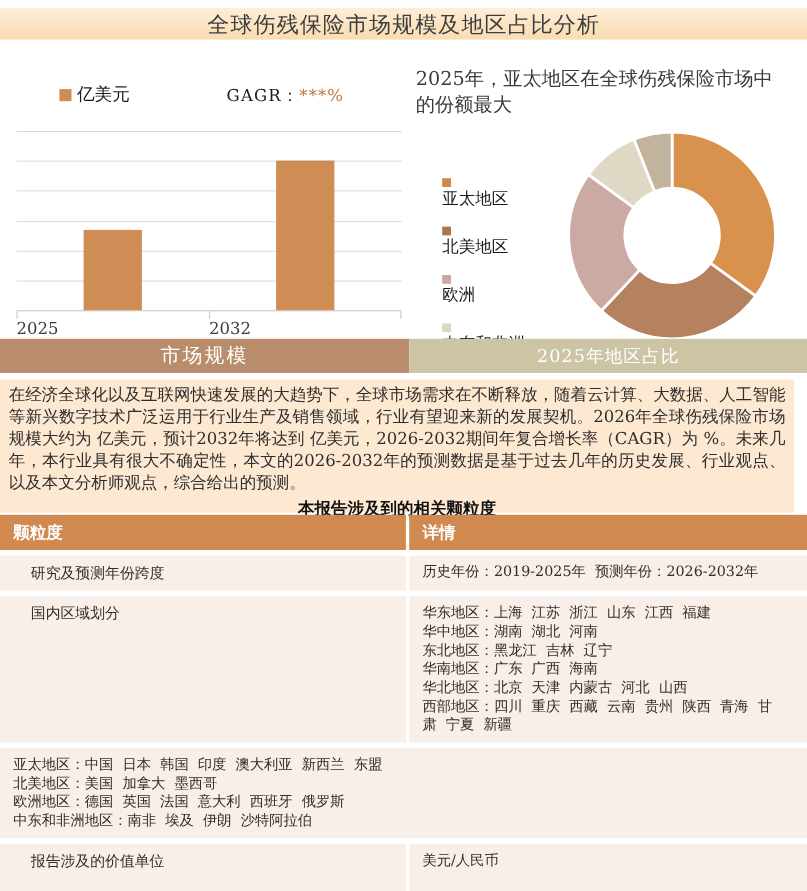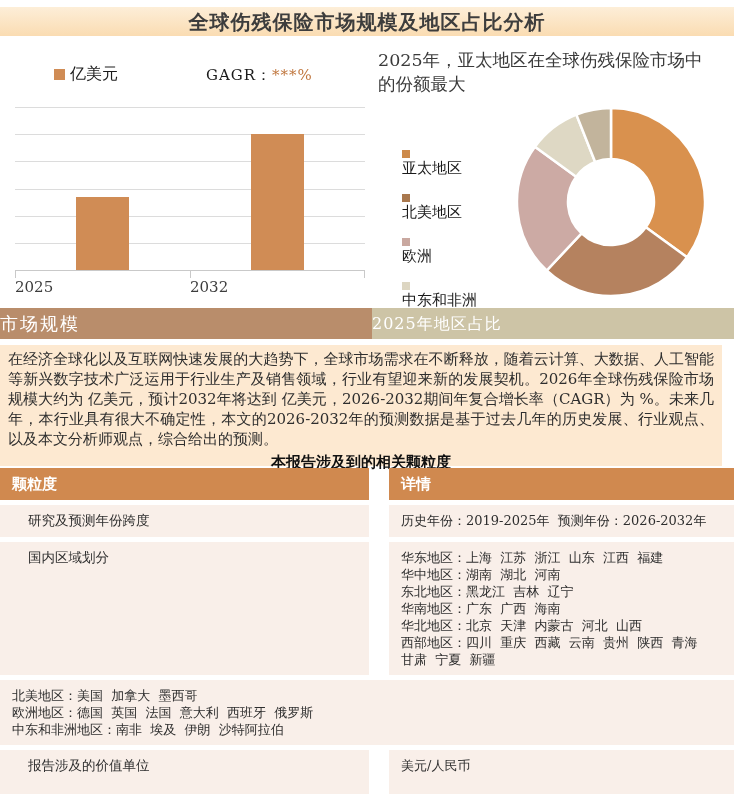--- a/index.html
+++ b/index.html
@@ -1,23 +1,23 @@
 <!DOCTYPE html>
 <html><head>
 <meta charset="utf-8">
 <style>
   html,body{margin:0;padding:0;background:#fff;}
   .page{position:relative;width:734px;height:810px;background:#fff;overflow:hidden;
         font-family:"DejaVu Serif","Liberation Serif",serif;color:#333;}
   
   .title-bar{position:absolute;top:7px;left:0;right:0;height:29px;
              background:linear-gradient(180deg,#fdeed8 0%,#fadcb2 100%);
-             text-align:center;font-size:20px;line-height:30px;color:#3d3d3d;letter-spacing:1px;font-weight:bold;}
+             text-align:center;font-size:20px;line-height:30px;color:#3d3d3d;letter-spacing:1px;}
   
-  .charts{position:absolute;top:40px;left:0;right:0;height:269px;}
+  .charts{position:absolute;top:52px;left:0;right:0;height:269px;}
   .bar-panel{position:absolute;left:0;top:0;width:376px;height:100%;}
   .bar-legend{position:absolute;left:54px;top:24px;height:20px;display:flex;align-items:center;font-size:16px;color:#1a1a1a;}
   .legend-swatch{width:11px;height:11px;margin-right:5px;}
   .cagr{position:absolute;left:206px;top:26px;font-size:15px;letter-spacing:1px;color:#1a1a1a;}
   .cagr .cagr-value{color:#c0773f;}
   .bar-plot{position:absolute;left:15px;top:67px;width:350px;height:163px;border-bottom:1px solid #c9c9c9;}
   .grid-line{position:absolute;left:0;right:0;height:1px;background:#dcdcdc;}
   .bar-slot{position:absolute;bottom:0;height:100%;display:flex;align-items:flex-end;justify-content:center;}
   .bar{width:53px;}
   .axis-tick{position:absolute;bottom:-8px;width:1px;height:7px;background:#c9c9c9;}
@@ -25,31 +25,31 @@
   .x-labels .xlab{width:50%;text-align:left;font-size:15px;color:#3d3d3d;}
   
   .pie-panel{position:absolute;left:376px;top:0;width:358px;height:100%;}
   .pie-heading{position:absolute;left:2px;top:8px;width:330px;font-size:17.5px;line-height:24px;color:#3a3a3a;}
   .pie-legend{position:absolute;left:26px;top:104px;width:88px;}
   .legend-item{display:flex;margin-bottom:9px;font-size:15px;line-height:21px;color:#1a1a1a;flex-direction:column;}
   .legend-marker{flex:0 0 8px;width:8px;height:8px;margin:6px 6px 0 0;}
   .donut{position:absolute;left:139px;top:66px;}
   
   .tabs{position:absolute;top:308px;left:0;right:0;height:31px;display:flex;}
-  .tab{color:#fff;line-height:31px;}
+  .tab{color:#fff;text-align:center;line-height:31px;}
   .tab-left{width:372px;background:#b98d6b;font-size:18px;letter-spacing:2px;}
   .tab-right{flex:1;background:#cdc4a6;font-size:16px;letter-spacing:1px;}
   
   .summary{position:absolute;top:345px;left:0;right:12px;height:121px;background:#fde9d1;
            padding:4px 8px;box-sizing:border-box;}
   .summary-paragraph{font-size:15px;line-height:20px;text-align:justify;color:#2e2e2e;}
   .granularity-title{text-align:center;font-weight:bold;font-size:15px;margin-top:4px;color:#111;}
   
   .gtable{position:absolute;top:468px;left:0;right:0;}
-  .trow{display:flex;column-gap:20px;margin-bottom:5px;border-radius:13px;}
+  .trow{display:flex;column-gap:3px;margin-bottom:5px;border-radius:13px;}
   .trow .cl{width:369px;box-sizing:border-box;padding:7px 28px;background:#f9efe9;font-size:13.5px;color:#2e2e2e;}
   .trow .cr{flex:1;box-sizing:border-box;padding:7px 20px 7px 12px;background:#f9efe9;font-size:13px;line-height:17px;color:#2e2e2e;}
   .trow:last-child .cl,.trow:last-child .cr{min-height:44px;}
   .thead .cl,.thead .cr{background:#d0894f;color:#fff;font-weight:bold;font-size:15px;padding:6px 12px;line-height:20px;}
   .detail-line{white-space:pre-wrap;}
 </style>
 </head>
 <body>
 
 <div class="page">
@@ -145,20 +145,21 @@
           <div class="detail-line">华东地区：上海  江苏  浙江  山东  江西  福建</div>
           <div class="detail-line">华中地区：湖南  湖北  河南</div>
           <div class="detail-line">东北地区：黑龙江  吉林  辽宁</div>
           <div class="detail-line">华南地区：广东  广西  海南</div>
           <div class="detail-line">华北地区：北京  天津  内蒙古  河北  山西</div>
           <div class="detail-line">西部地区：四川  重庆  西藏  云南  贵州  陕西  青海  甘肃  宁夏  新疆</div>
         </div>
       </div>
       <div class="trow">
         <div class="cr">
+          <div class="detail-line">亚太地区：中国  日本  韩国  印度  澳大利亚  新西兰  东盟</div>
           <div class="detail-line">北美地区：美国  加拿大  墨西哥</div>
           <div class="detail-line">欧洲地区：德国  英国  法国  意大利  西班牙  俄罗斯</div>
           <div class="detail-line">中东和非洲地区：南非  埃及  伊朗  沙特阿拉伯</div>
         </div>
       </div>
       <div class="trow">
         <div class="cl">报告涉及的价值单位</div>
         <div class="cr">
           <div class="detail-line">美元/人民币</div>
         </div>

